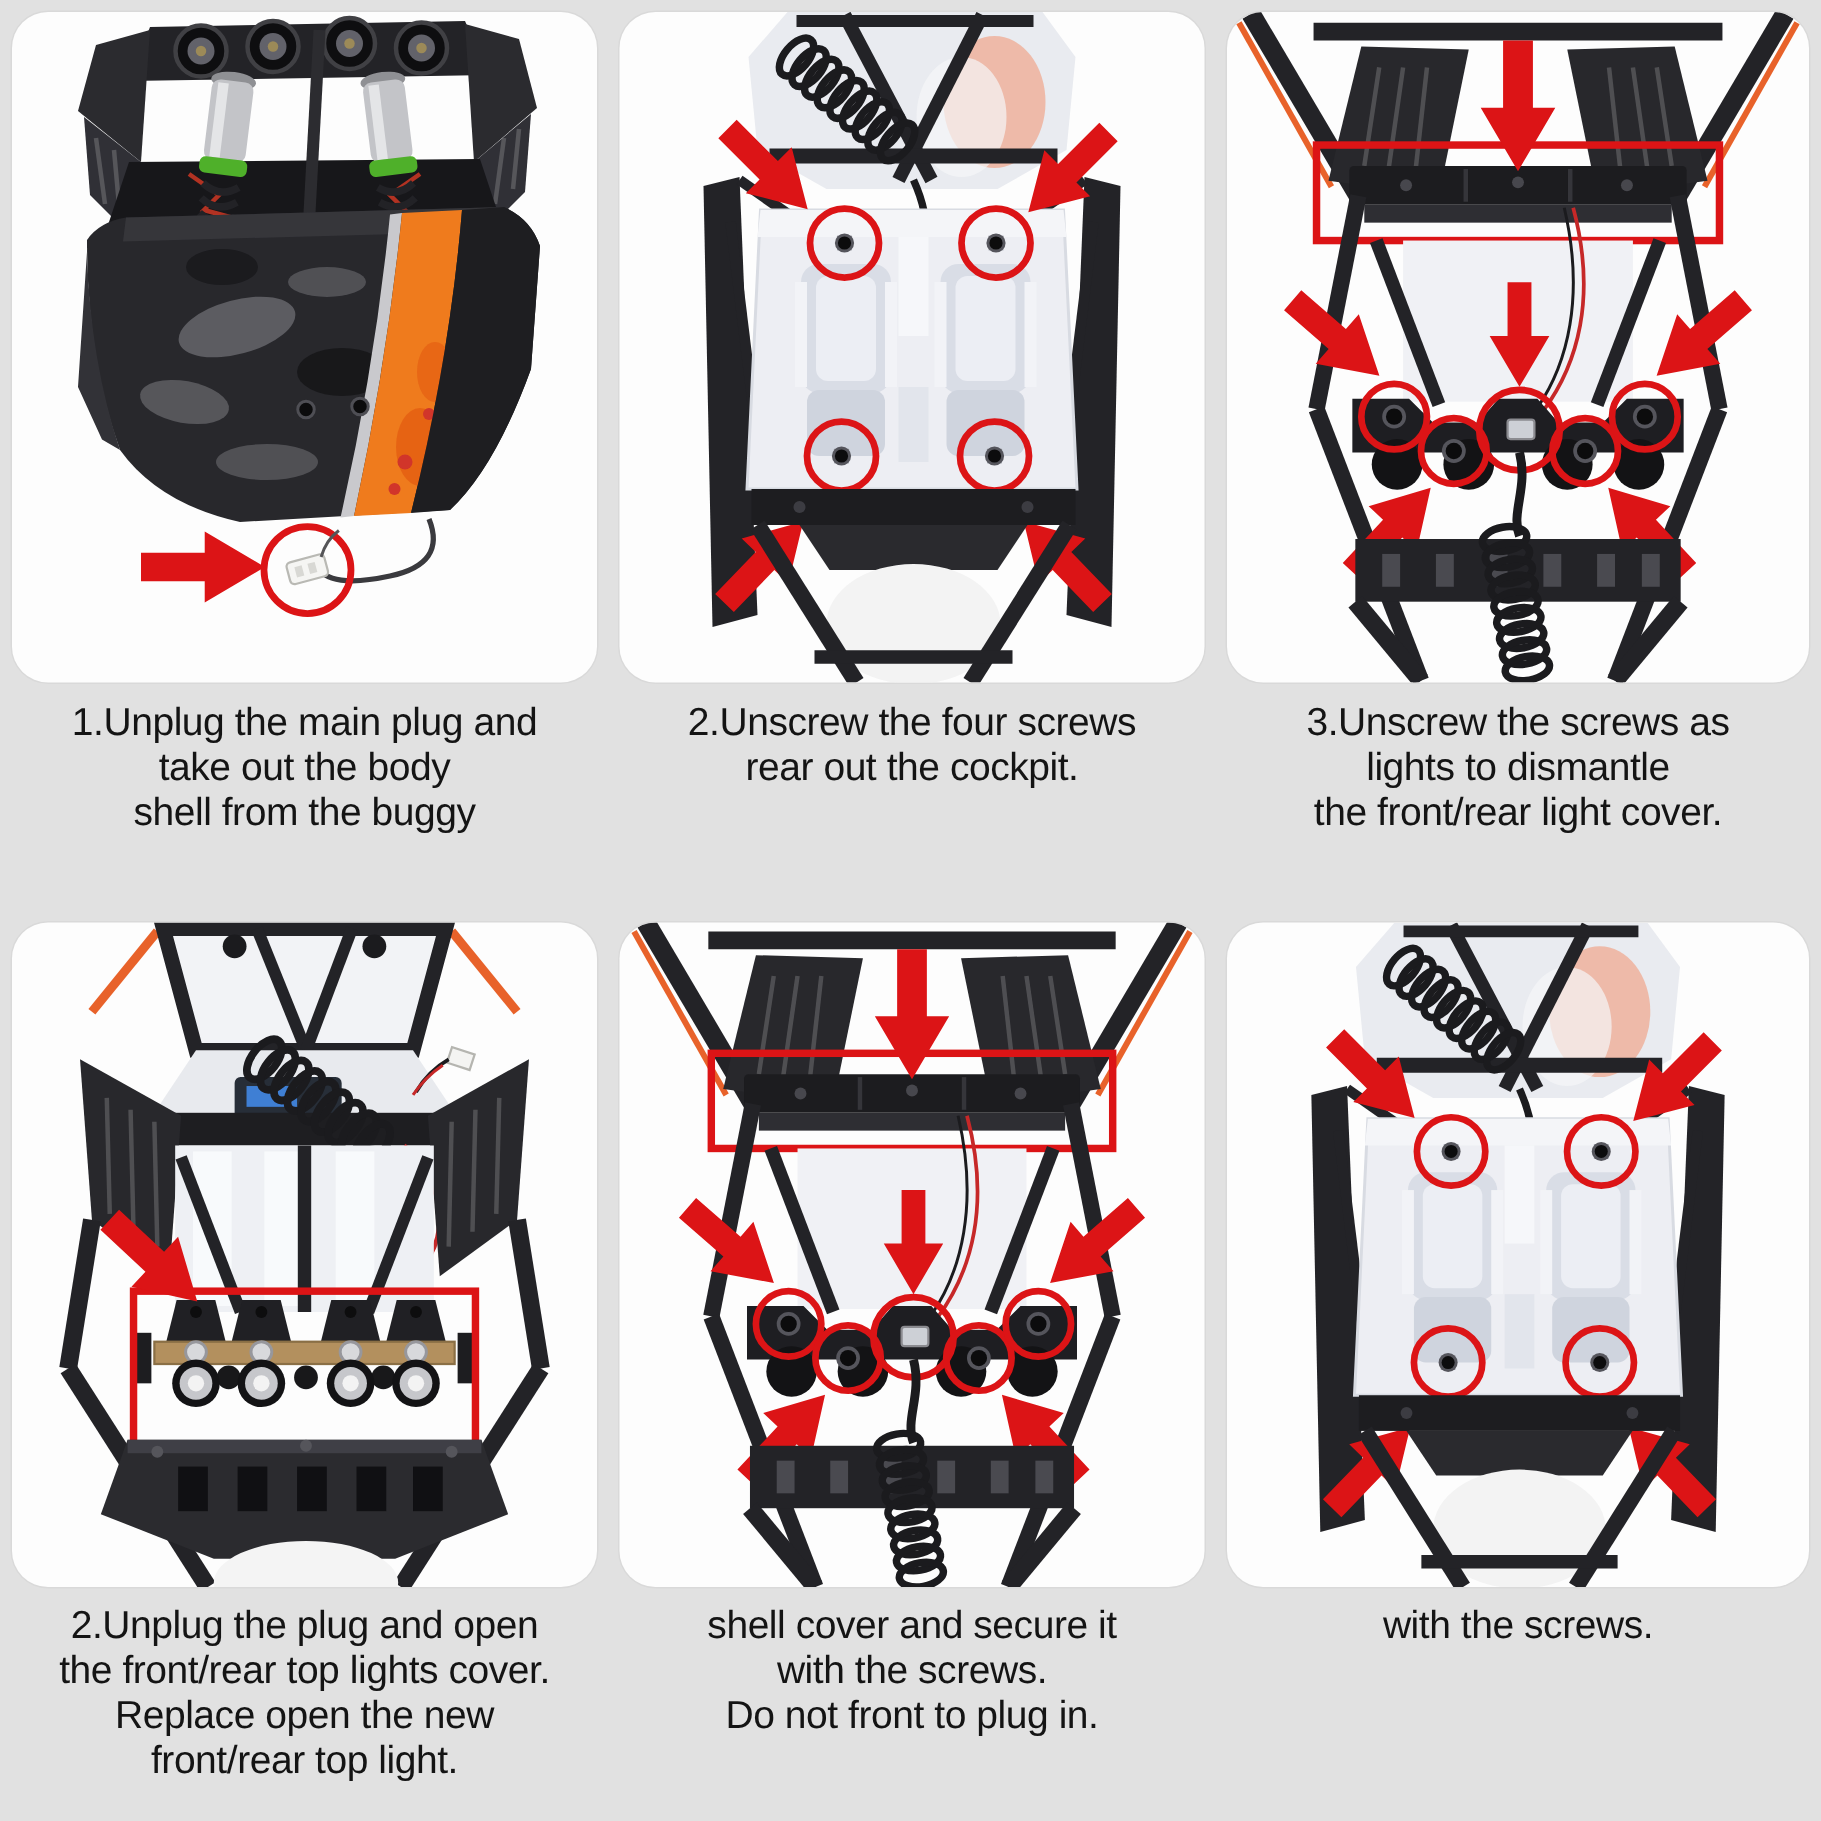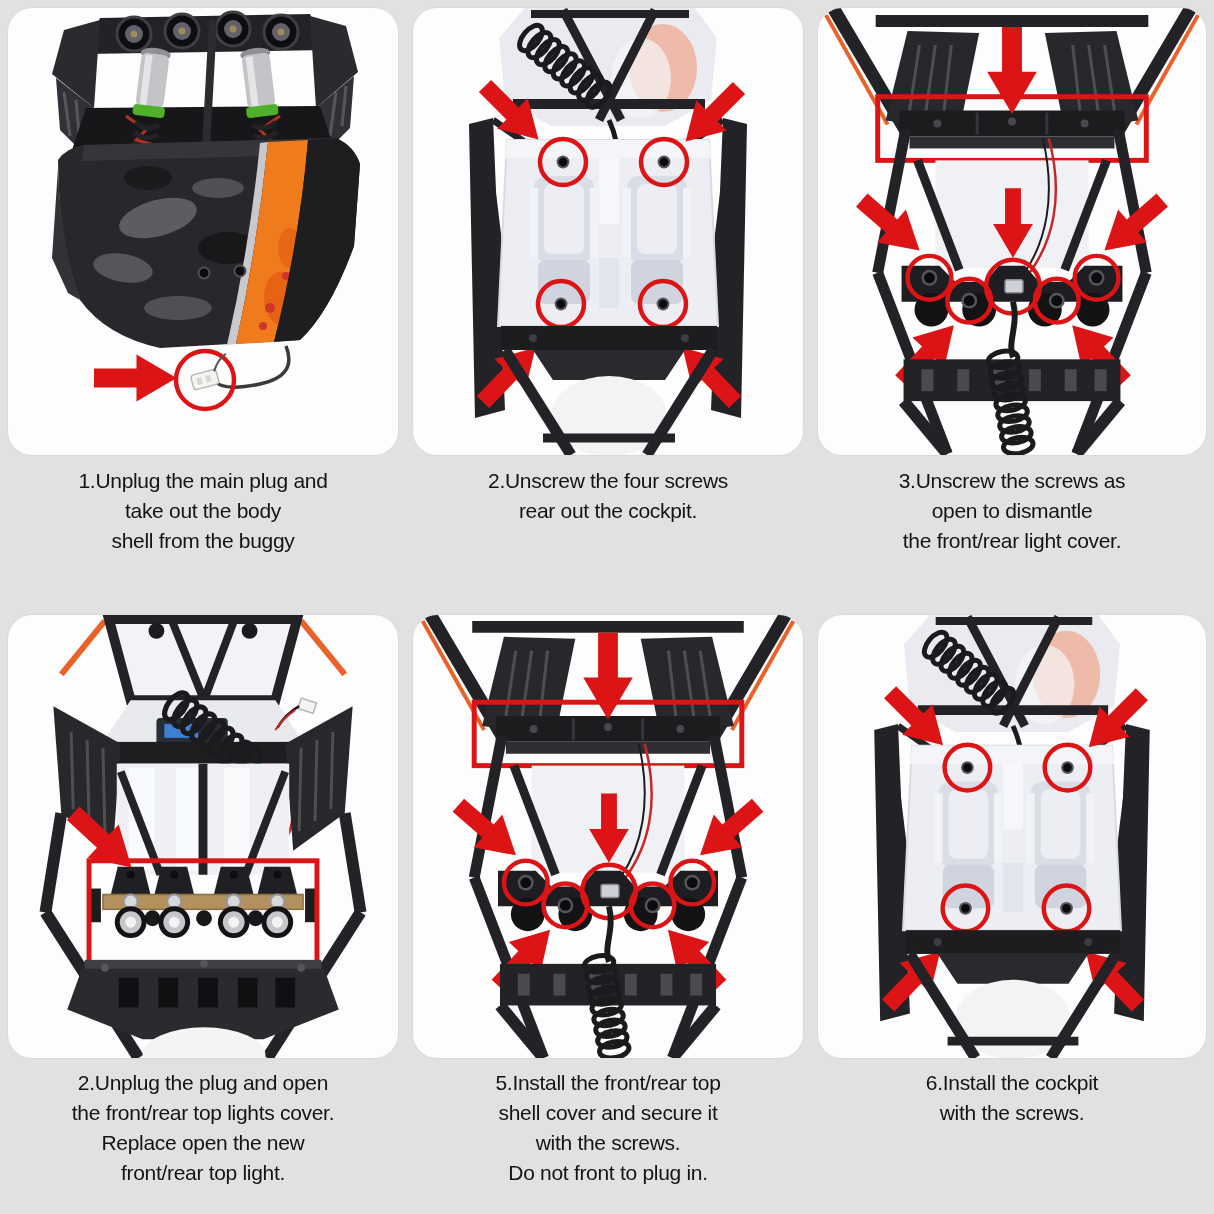--- a/index.html
+++ b/index.html
@@ -6,21 +6,21 @@
     --page-bg:#e1e1e1; --panel-bg:#fdfdfd; --red:#dc1416; --text:#141414;
   }
   *{margin:0;padding:0;box-sizing:border-box}
   html,body{width:1214px;height:1214px;overflow:hidden}
   body{background:var(--page-bg);font-family:"Liberation Sans",sans-serif;position:relative}
   .sheet{position:absolute;inset:0}
   .panel{position:absolute;background:var(--panel-bg);border-radius:24px;overflow:hidden;
          box-shadow:0 0 0 1px rgba(0,0,0,0.03)}
   .panel svg{display:block;width:100%;height:100%}
   .caption{position:absolute;text-align:center;color:var(--text);
-           font-size:21px;line-height:30px;letter-spacing:-0.3px}
+           font-size:26px;line-height:30px;letter-spacing:-0.3px}
   .caption div{white-space:nowrap}
   
   .c1{left:8px;width:390px} .c2{left:413px;width:390px} .c3{left:818px;width:388px}
   .r1p{top:8px;height:447px} .r2p{top:615px;height:443px}
   .r1c{top:466px;height:130px} .r2c{top:1068px;height:136px}
   
   .red-f{fill:var(--red)} .ring{stroke:var(--red);fill:none;stroke-width:4.5px}
   .box{stroke:var(--red);fill:none;stroke-width:5px}
   .frame{stroke:#232327;fill:none} .wire{stroke:#1b1b1e;fill:none}
   .redwire{stroke:#c62828;fill:none}
@@ -293,21 +293,21 @@
     <div>1.Unplug the main plug and</div>
     <div>take out the body</div>
     <div>shell from the buggy</div>
   </div>
   <div class="caption c2 r1c">
     <div>2.Unscrew the four screws</div>
     <div>rear out the cockpit.</div>
   </div>
   <div class="caption c3 r1c">
     <div>3.Unscrew the screws as</div>
-    <div>open to dismantle</div>
+    <div>lights to dismantle</div>
     <div>the front/rear light cover.</div>
   </div>
 
   <div class="panel c1 r2p">
     <svg viewBox="0 0 390 447">
       <g>
         <line x1="96" y1="6" x2="52" y2="60" stroke="#e8622a" stroke-width="6"></line>
         <line x1="294" y1="6" x2="338" y2="60" stroke="#e8622a" stroke-width="6"></line>
         <polygon points="100,4 290,4 268,86 122,86" fill="#f2f3f6"></polygon>
         <polygon class="frame" points="100,4 290,4 268,86 122,86" stroke-width="10"></polygon>
@@ -540,23 +540,21 @@
     </svg>
   </div>
 
   <div class="caption c1 r2c">
     <div>2.Unplug the plug and open</div>
     <div>the front/rear top lights cover.</div>
     <div>Replace open the new</div>
     <div>front/rear top light.</div>
   </div>
   <div class="caption c2 r2c">
-    <div>5.Install the front/rear top</div>
     <div>shell cover and secure it</div>
     <div>with the screws.</div>
     <div>Do not front to plug in.</div>
   </div>
   <div class="caption c3 r2c">
-    <div>6.Install the cockpit</div>
     <div>with the screws.</div>
   </div>
 
 </div>
 
 </body></html>

